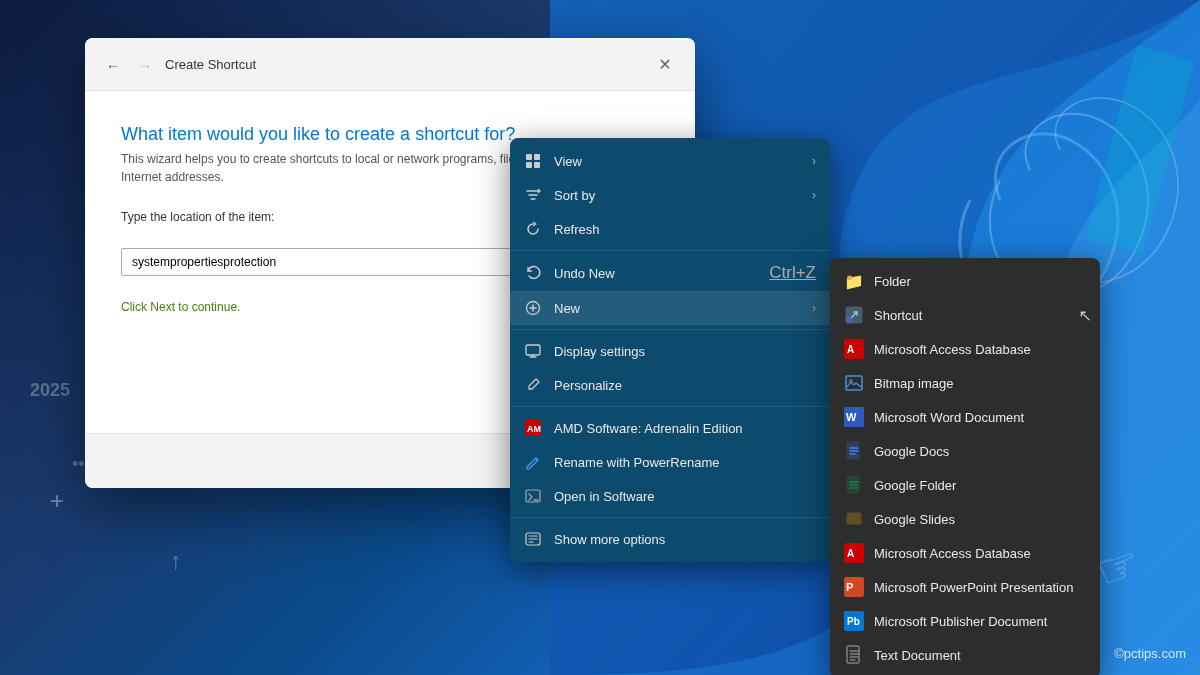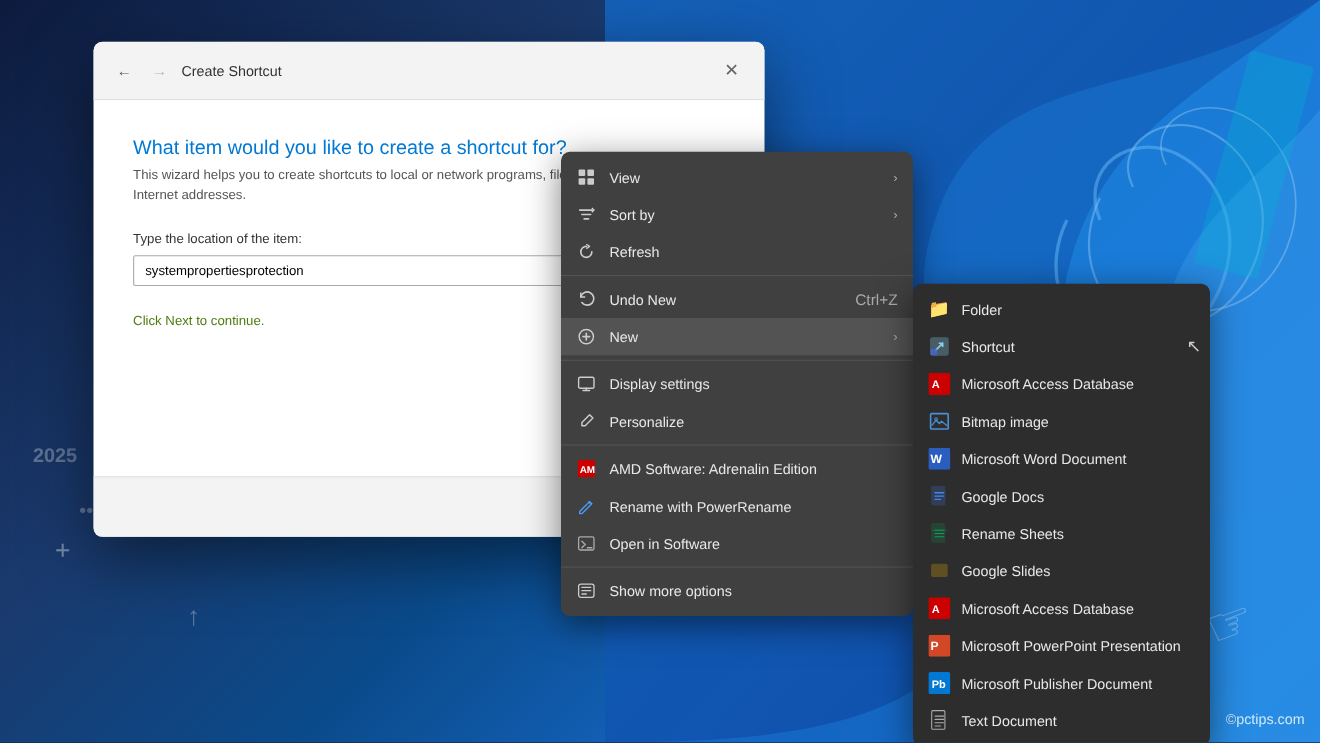--- a/index.html
+++ b/index.html
@@ -110,21 +110,21 @@
     .dialog-desc {
       font-size: 12px;
       color: #555;
       line-height: 1.5;
       margin-bottom: 24px;
     }
 
     .dialog-label {
       font-size: 12px;
       color: #333;
-      margin-bottom: 8px;
+      margin-bottom: 24px;
     }
 
     .dialog-input-row {
       display: flex;
       align-items: flex-end;
       gap: 23px;
       margin-bottom: 24px;
     }
 
     .dialog-input {
@@ -184,21 +184,21 @@
       cursor: pointer;
       border-radius: 4px;
     }
 
     
     .context-menu {
       position: absolute;
       left: 510px;
       top: 138px;
       width: 320px;
-      background: #404040;
+      background: #0c4a6e;
       border-radius: 8px;
       box-shadow: 0 8px 32px rgba(0,0,0,0.5);
       padding: 6px 0;
       z-index: 100;
     }
 
     .ctx-item {
       display: flex;
       align-items: center;
       padding: 8px 14px;
@@ -222,21 +222,22 @@
       font-size: 14px;
       flex-shrink: 0;
     }
 
     .ctx-label {
       flex: 1;
     }
 
     .ctx-shortcut {
       color: #aaa;
-      font-size: 14px;
+      font-size: 17px;
+      text-decoration: underline;
     }
 
     .ctx-arrow {
       color: #aaa;
       font-size: 12px;
     }
 
     .ctx-divider {
       height: 1px;
       background: rgba(255,255,255,0.1);
@@ -310,21 +311,21 @@
     <path d="M 480 170 C 460 130, 510 100, 550 120 C 590 140, 610 190, 590 240 C 570 290, 520 310, 480 290 C 440 270, 430 220, 450 180" fill="none" stroke="#90caf9" stroke-width="2" opacity="0.5"></path>
     <path d="M 510 150 C 490 110, 540 85, 580 105 C 620 125, 640 175, 620 225 C 600 275, 550 295, 510 275" fill="none" stroke="#bbdefb" stroke-width="1.5" opacity="0.4"></path>
 
     <rect x="560" y="50" width="60" height="200" rx="4" fill="#00bcd4" opacity="0.3" transform="rotate(15, 590, 150)"></rect>
 
     <rect x="20" y="300" width="30" height="120" rx="4" fill="#9c27b0" opacity="0.5"></rect>
   </svg>
 
   <div class="deco-hand">☞</div>
 
-  <div style="position:absolute; left:30px; top:380px; color:rgba(255,255,255,0.3); font-size:18px; font-weight:600;margin-top:24px;">2025</div>
+  <div style="position:absolute; left:30px; top:380px; color:rgba(255,255,255,0.3); font-size:18px; font-weight:600;">2025</div>
 
   <div style="position:absolute; left:50px; bottom:160px; color:rgba(255,255,255,0.4); font-size:24px;">+</div>
 
   <div style="position:absolute; left:72px; bottom:200px; color:rgba(255,255,255,0.3); font-size:18px;">•••</div>
 
   <div style="position:absolute; left:170px; bottom:100px; color:rgba(255,255,255,0.3); font-size:24px;">↑</div>
 
   <div style="position:absolute; left:120px; bottom:220px; width:36px; height:18px; background:rgba(0,150,255,0.6); border-radius:9px;"></div>
 </div>
 
@@ -541,21 +542,21 @@
   </div>
 
   <div class="sub-item">
     <span class="sub-icon">
       <svg width="20" height="20" viewBox="0 0 20 20" fill="none">
           <rect x="3" y="1" width="12" height="17" rx="1" fill="#0f9d58" opacity="0.2" stroke="#0f9d58" stroke-width="1"></rect>
           <path d="M6 7h8M6 10h8M6 13h8" stroke="#0f9d58" stroke-width="1" stroke-linecap="round"></path>
           <path d="M3 7h14" stroke="#0f9d58" stroke-width="0.8" opacity="0.5"></path>
         </svg>
     </span>
-    <span>Rename Sheets</span>
+    <span>Google Folder</span>
   </div>
 
   <div class="sub-item">
     <span class="sub-icon">
       <svg width="20" height="20" viewBox="0 0 20 20" fill="none">
           <rect x="3" y="4" width="14" height="11" rx="1" fill="#f4b400" opacity="0.25" stroke="#f4b400" stroke-width="1"></rect>
         </svg>
     </span>
     <span>Google Slides</span>
   </div>

